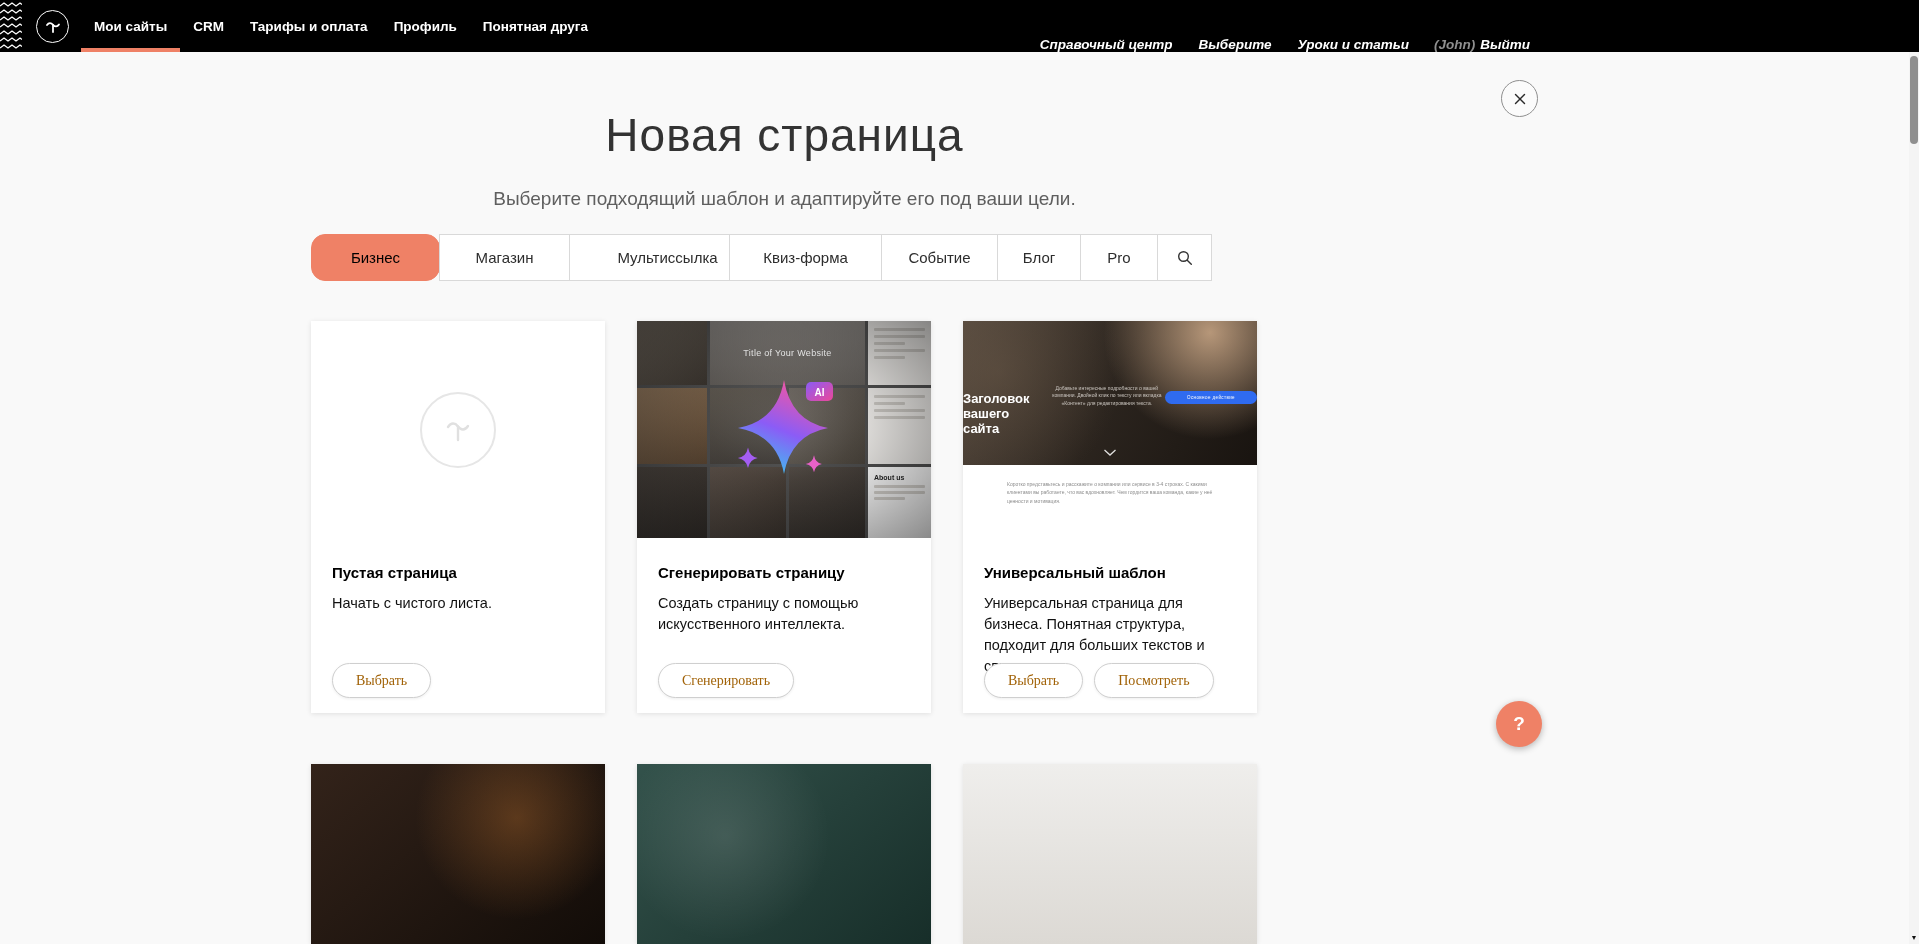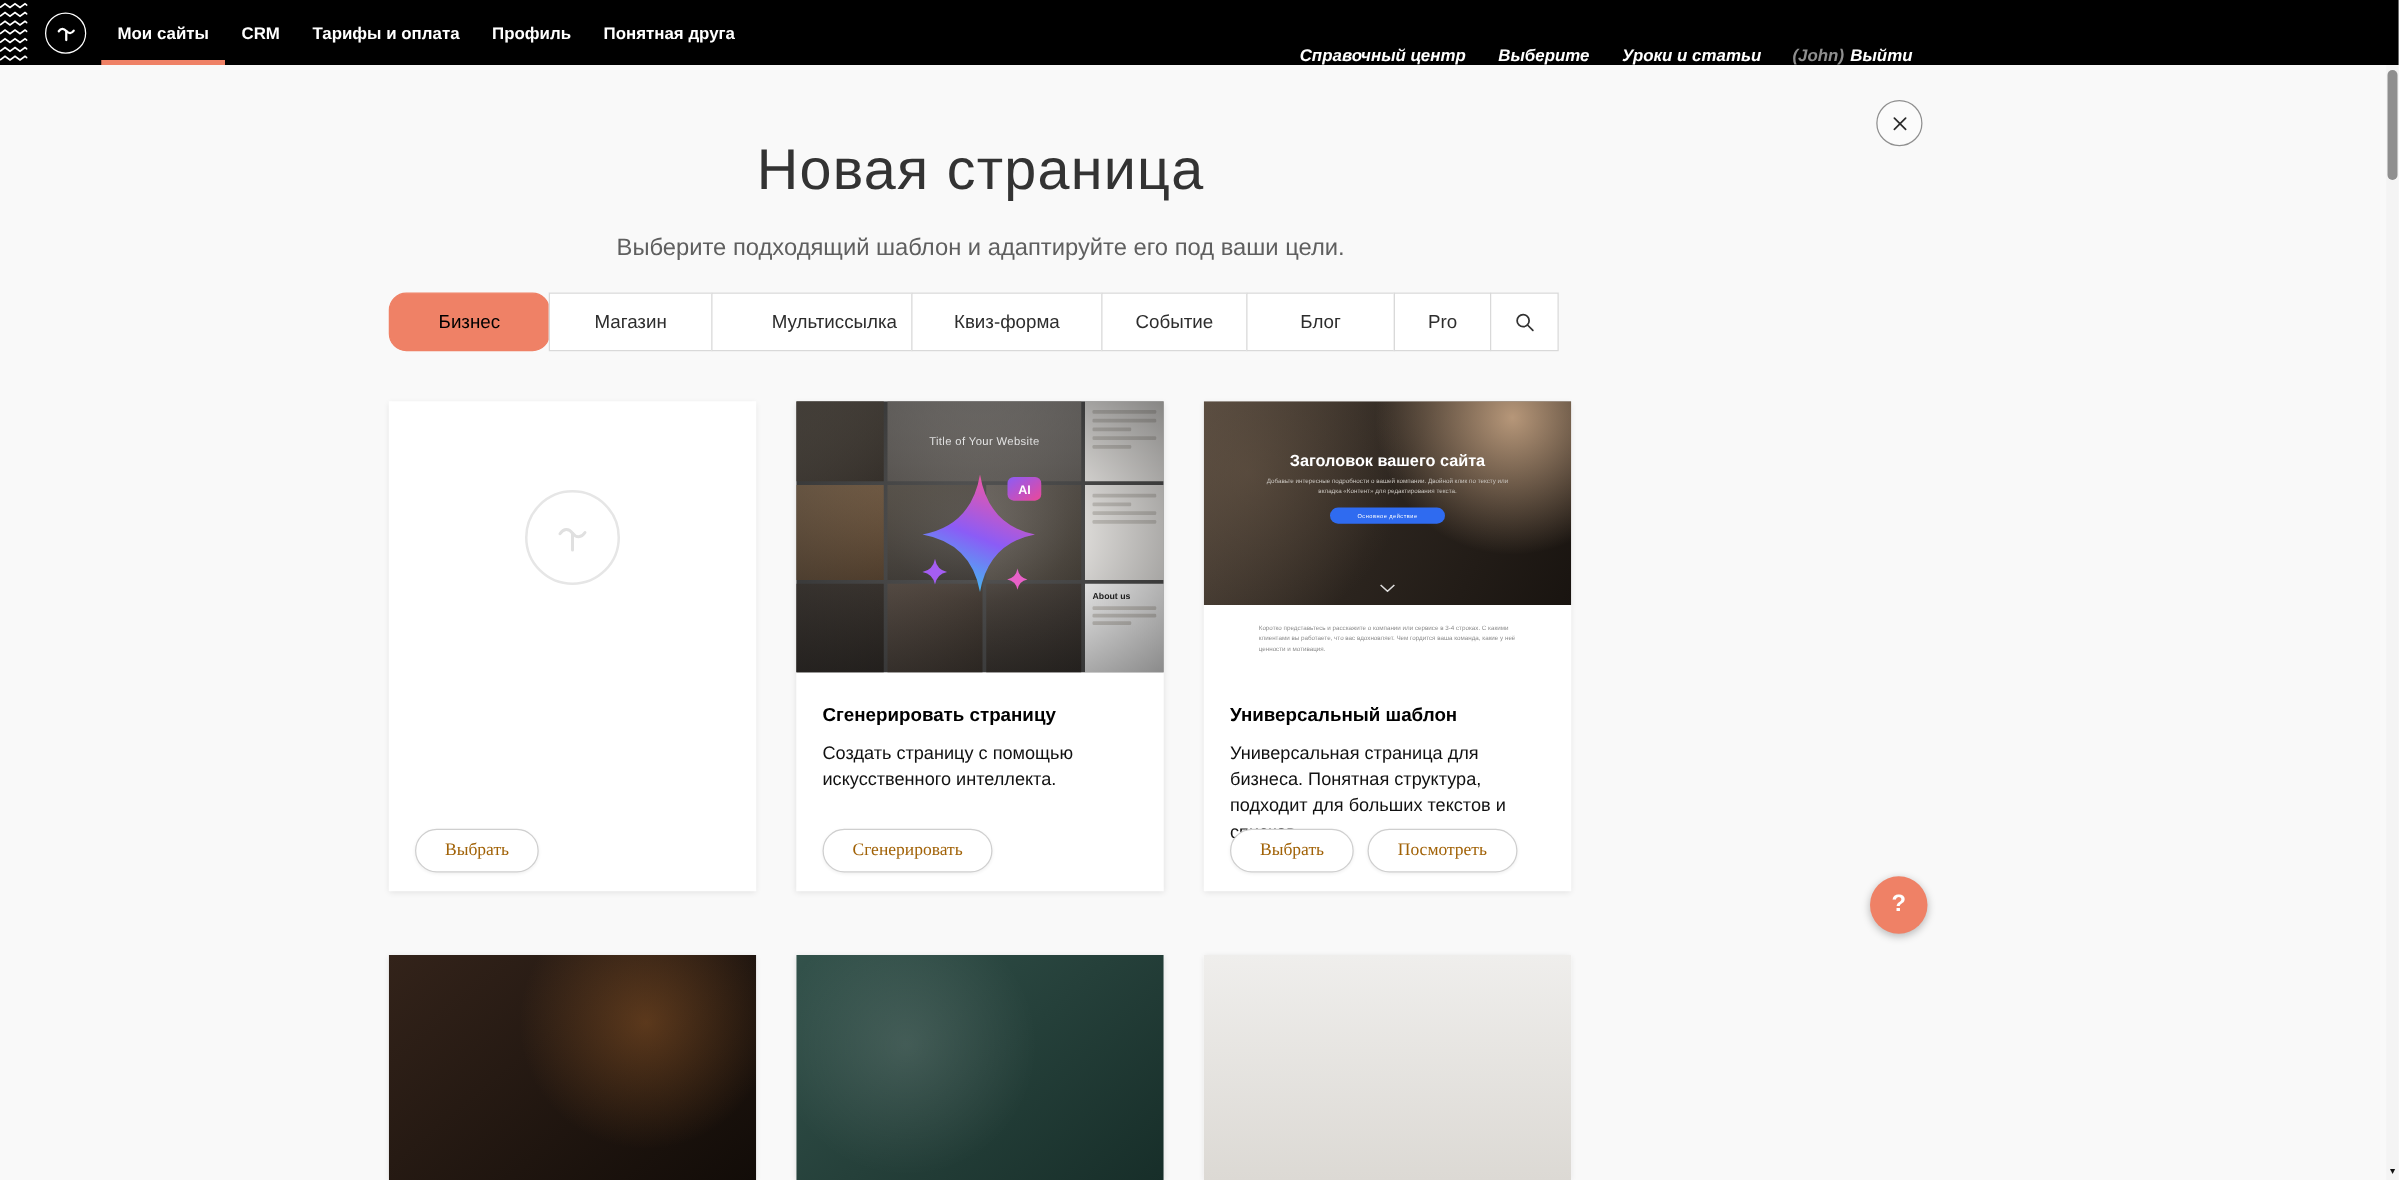--- a/index.html
+++ b/index.html
@@ -44,21 +44,21 @@
   .subtitle{ margin:26px 0 0; text-align:center; font-size:19px; line-height:22px; color:#5f5f5f; }
 
   
   .tabs{ margin-top:24px; display:flex; height:47px; }
   .tab{ display:flex; align-items:center; justify-content:center; background:#fff;
         border:1px solid #d9d9d9; margin-left:-1px; font-size:15px; color:#2d2d2d;
         cursor:pointer; }
   .tab:first-child{ margin-left:0; }
   .tab:nth-child(1){ width:129px; } .tab:nth-child(2){ width:131px; }
   .tab:nth-child(3){ width:161px;padding-left:36px; } .tab:nth-child(4){ width:153px; }
-  .tab:nth-child(5){ width:117px; } .tab:nth-child(6){ width:119px; }
+  .tab:nth-child(5){ width:117px; } .tab:nth-child(6){ width:84px; }
   .tab:nth-child(7){ width:78px; }  .tab:nth-child(8){ width:55px; }
   .tab.active{ background:var(--accent); border-color:var(--accent); color:#000000;border-radius:14px; }
 
   
   .cards-row{ margin-top:40px; display:flex; gap:32px; }
   .cards-row.row2{ margin-top:51px; }
   .card{ width:294px; height:392px; background:#fff; position:relative; flex:none;
          box-shadow:0 1px 5px rgba(0,0,0,.10); }
   .card.partial{ height:180px; overflow:hidden; }
   .card-preview{ height:217px; position:relative; overflow:hidden; }
@@ -92,21 +92,21 @@
   .t9{ background:linear-gradient(140deg,#5a4f47,#332c26); }
   .t10{ background:linear-gradient(160deg,#4c453f,#2b2622); }
   .t-about{ background:#fff; padding:7px 6px; }
   .t-about .about-label{ display:block; font-size:7px; font-weight:bold; color:#222; margin-bottom:4px; }
   .t-about .ln{ height:2.5px; background:#d7d4cf; margin-bottom:3.5px; border-radius:1px; }
   .ai-vignette{ position:absolute; inset:0;
       background:radial-gradient(ellipse at 50% 48%, rgba(255,255,255,.10) 0%, rgba(40,40,40,.05) 35%, rgba(22,22,22,.5) 100%); }
   .ai-sparkle{ position:absolute; left:50%; top:50%; transform:translate(-50%,-50%); }
 
   
-  .tpl-hero{ height:163px; position:relative; display:flex; flex-direction:column; align-items:center;
+  .tpl-hero{ height:144px; position:relative; display:flex; flex-direction:row; align-items:center;
       background:
         radial-gradient(circle at 84% 8%, rgba(208,172,138,.85), rgba(208,172,138,0) 38%),
         radial-gradient(circle at 12% 35%, rgba(120,100,80,.35), rgba(0,0,0,0) 45%),
         linear-gradient(115deg,#55493e 0%, #2b241e 50%, #191410 100%); }
   .tpl-hero-title{ margin-top:40px; color:#fff; font-size:13px; font-weight:bold; }
   .tpl-hero-text{ margin-top:6px; width:212px; text-align:center; color:#c9c4be; font-size:5px; line-height:1.5; }
   .tpl-hero-btn{ margin-top:9px; min-width:92px; height:13px; padding:0 8px; border-radius:7px;
                  background:#2f6bf0; color:#fff; font-size:4.5px; display:flex; align-items:center;
                  justify-content:center; letter-spacing:.4px; }
   .tpl-chevron{ position:absolute; bottom:5px; left:50%; transform:translateX(-50%); }
@@ -208,20 +208,24 @@
         <div class="blank-mark">
           <div class="blank-circle">
             <svg width="40" height="40" viewBox="0 0 40 40">
               <g fill="none" stroke="#e0e0e0" stroke-width="2.4" stroke-linecap="round">
                 <path d="M10 17 C13 12.5 17 12.5 20 16.5 C23 20.5 27 20.5 30 16"></path>
                 <path d="M20 16.5 L20 30"></path>
               </g>
             </svg>
           </div>
         </div>
+      </div>
+      <div class="card-body">
+        <h3 class="card-title">Пустая страница</h3>
+        <p class="card-desc">Начать с чистого листа.</p>
       </div>
       <div class="card-actions">
         <button class="pill">Выбрать</button>
       </div>
     </section>
 
     <section class="card">
       <div class="card-preview">
         <div class="ai-collage">
           <div class="t1"></div>

